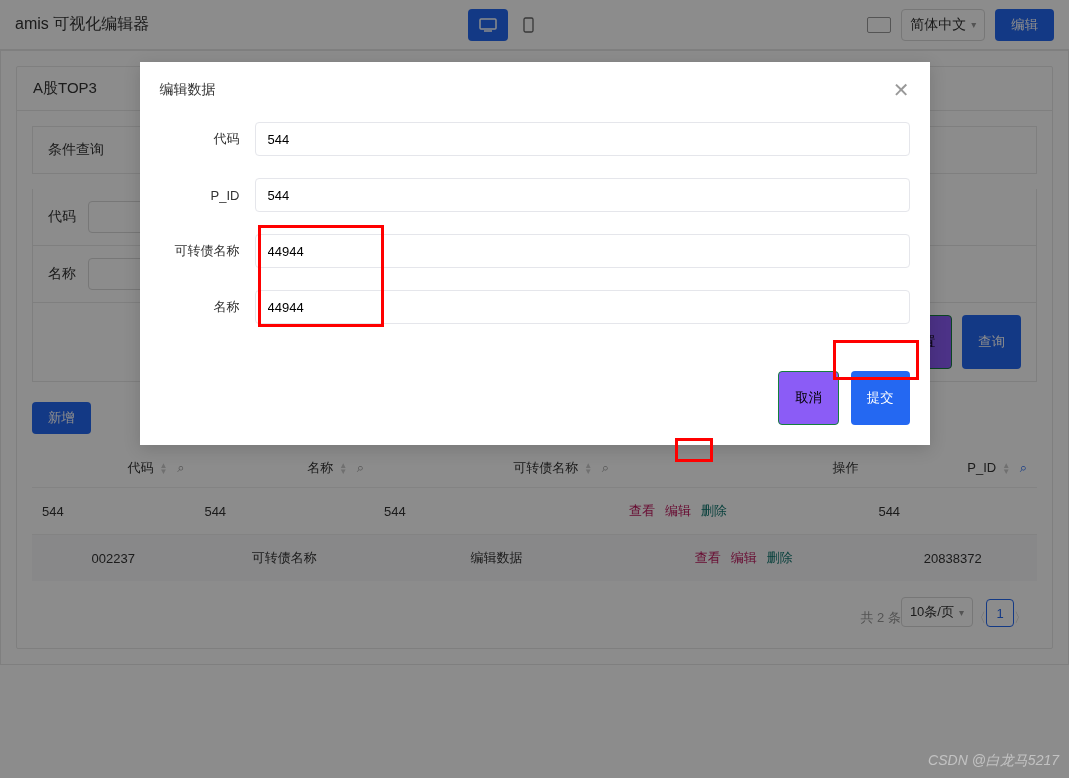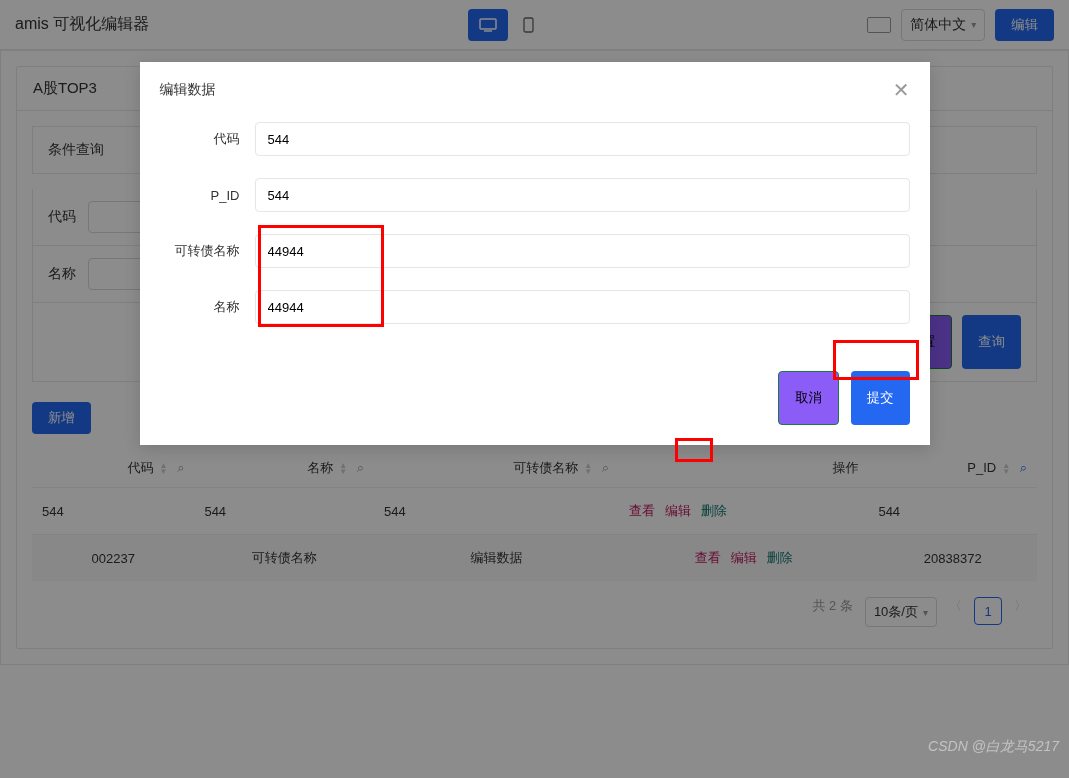--- a/index.html
+++ b/index.html
@@ -27,40 +27,40 @@
 .add-btn{margin:20px 0 15px;}
 table{width:100%;border-collapse:collapse;}
 th{text-align:right;padding:10px;font-weight:400;color:#333;font-size:13px;}
 td{padding:14px 10px;border-top:1px solid #eee;font-size:13px;}
 tr.odd{background:#f7f7f9;text-align:center;}
 .sort-icons{display:inline-flex;flex-direction:column;margin-left:6px;color:#ccc;font-size:8px;line-height:6px;vertical-align:middle;}
 .search-icon-th{color:#999;margin-left:6px;font-size:13px;}
 .search-icon-th.active{color:#2468f2;}
 .link{color:#be185d;cursor:pointer;margin-right:10px;}
 .link-danger{color:#0f766e;cursor:pointer;}
-.pagination{display:flex;justify-content:flex-end;align-items:flex-start;gap:12px;padding:16px 10px 6px;}
+.pagination{display:flex;justify-content:flex-end;align-items:flex-end;gap:0;padding:16px 10px 6px;}
 .page-total{color:#999;font-size:13px;}
 .page-size{border:1px solid #d9d9d9;padding:5px 8px;border-radius:4px;display:flex;align-items:center;gap:5px;font-size:13px;}
 .page-nav{color:#ccc;font-size:13px;}
 .page-num{border:1px solid #2468f2;color:#2468f2;width:28px;height:28px;display:flex;align-items:center;justify-content:center;border-radius:4px;font-size:13px;}
 
 .overlay{position:absolute;inset:0;background:rgba(0,0,0,.45);display:flex;justify-content:center;padding-top:62px;}
 .dialog{width:790px;background:#fff;border-radius:0;height:fit-content;box-shadow:0 4px 16px rgba(0,0,0,.15);position:relative;}
 .dialog-header{padding:16px 20px 20px;display:flex;align-items:center;}
 .dialog-title{font-size:14px;flex:1;}
 .dialog-close{color:#999;font-size:20px;cursor:pointer;}
 .dialog-body{padding:0 20px 10px;}
 .dlg-row{display:flex;align-items:center;margin-bottom:22px;}
 .dlg-label{width:95px;text-align:right;padding-right:15px;font-size:13px;}
 .dlg-input{flex:1;border:1px solid #e5e6eb;border-radius:4px;height:34px;padding:0 12px;font-size:13px;}
 .dialog-footer{padding:15px 20px 20px;display:flex;justify-content:flex-end;gap:12px;}
 
 .anno-box{position:absolute;border:3px solid red;z-index:1001;pointer-events:none;}
 svg.anno{position:absolute;inset:0;z-index:1000;pointer-events:none;}
-.watermark{position:absolute;right:10px;bottom:22px;color:rgba(230,230,230,.6);font-size:14px;font-style:italic;z-index:5000;}
+.watermark{position:absolute;right:10px;bottom:8px;color:rgba(230,230,230,.6);font-size:14px;font-style:italic;z-index:5000;}
 </style>
 </head>
 <body>
 
 <div class="topbar">
   <div class="topbar-title">amis 可视化编辑器</div>
   <div class="topbar-center">
     <div class="device-btn active">
       <svg width="18" height="14" viewBox="0 0 18 14">
           <rect x="1" y="1" width="16" height="10" rx="1" fill="none" stroke="#fff" stroke-width="1.5"></rect>

